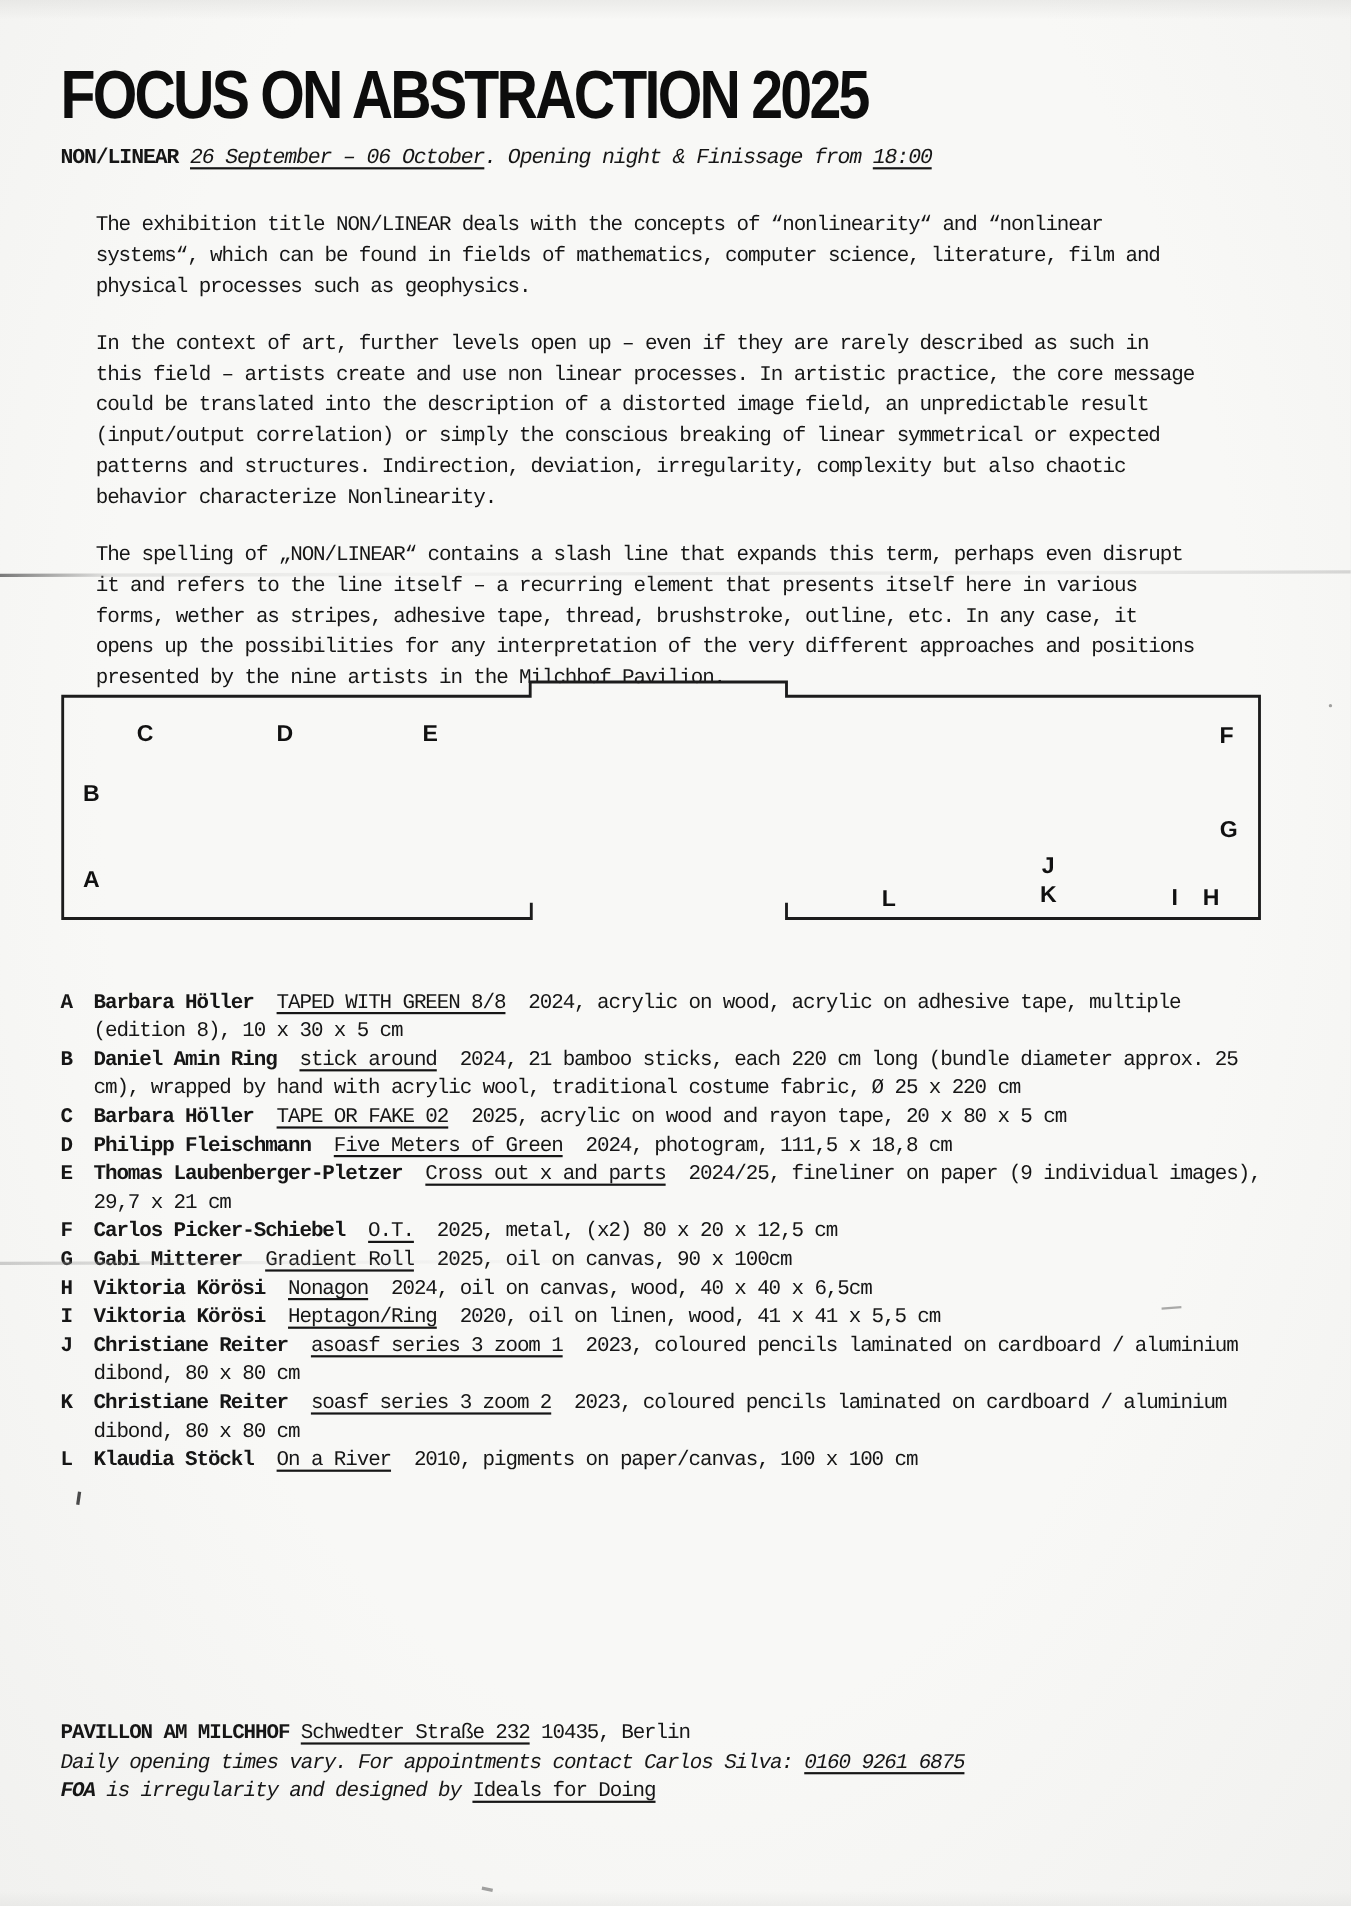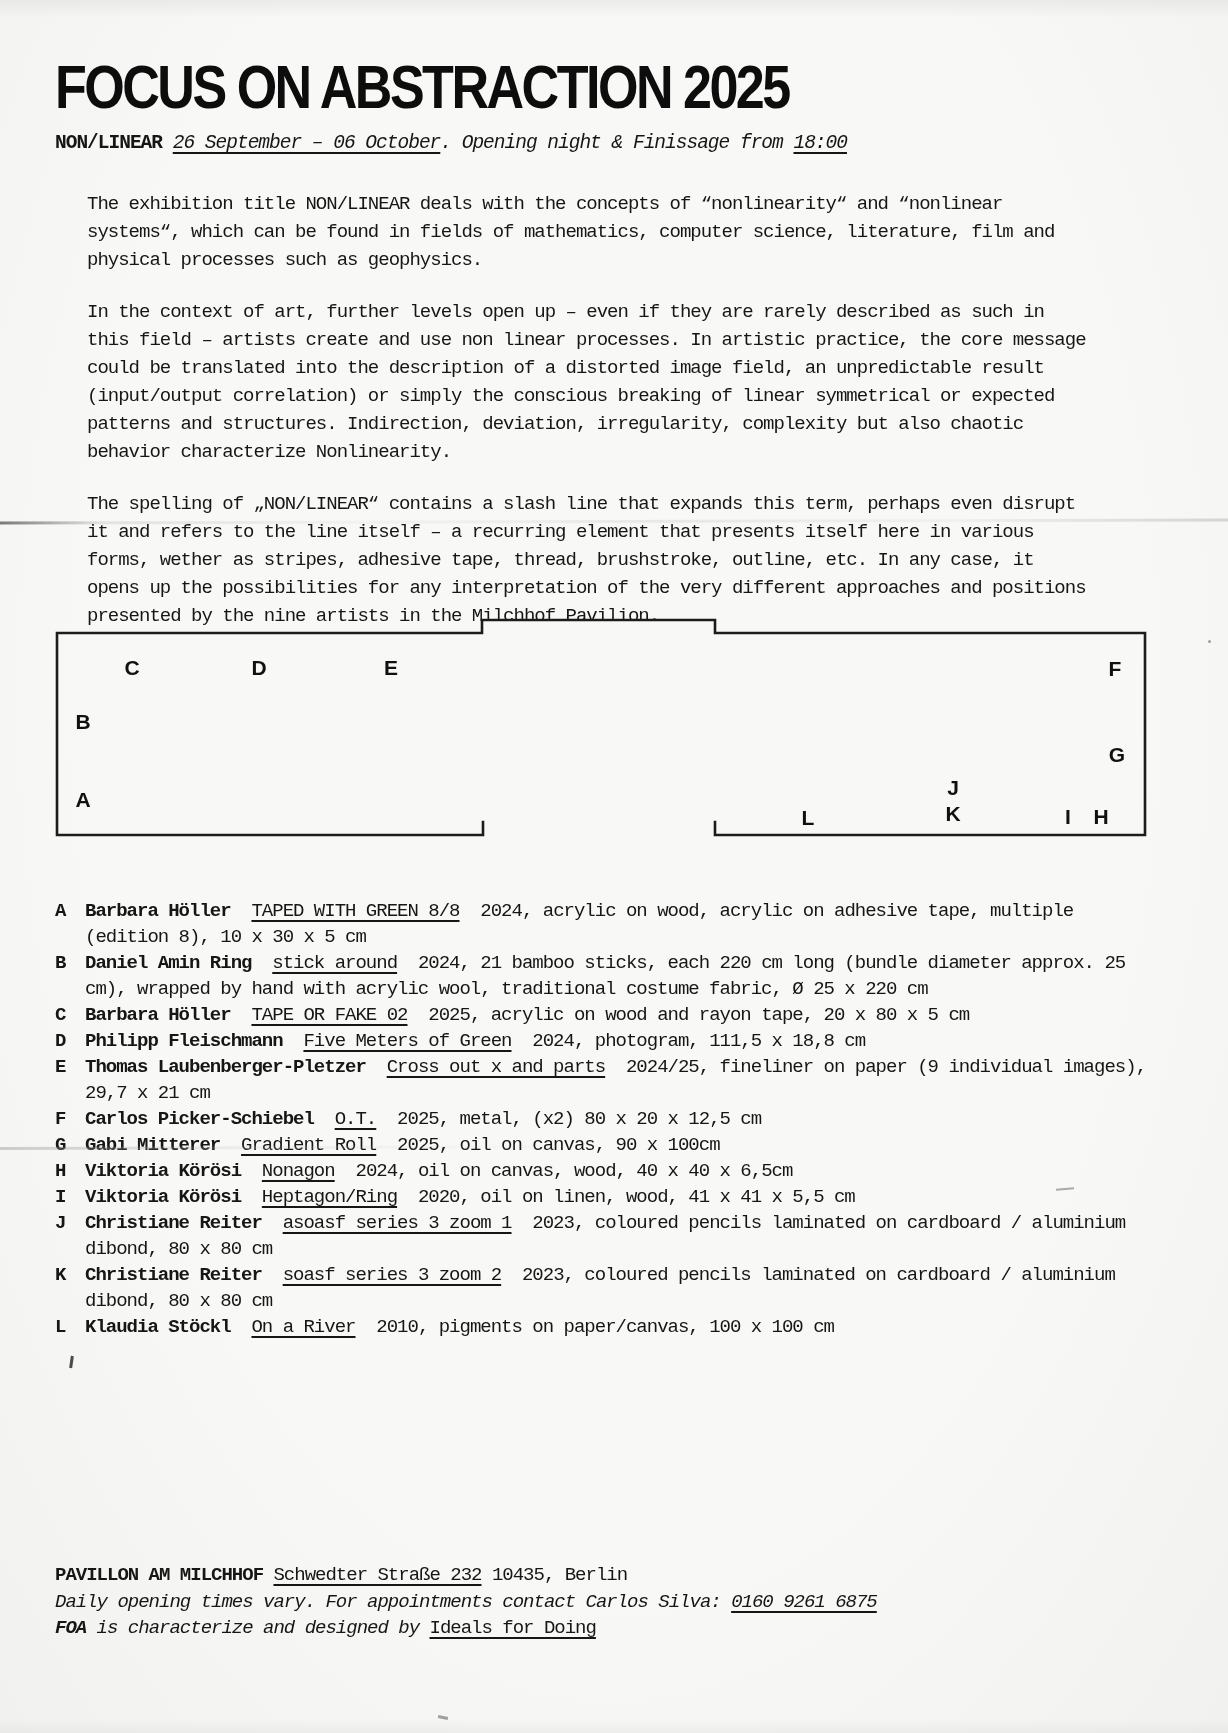--- a/index.html
+++ b/index.html
@@ -159,21 +159,21 @@
       </div>
     <div class="row">
         <span class="key">L</span>
         <span class="txt"><span class="artist">Klaudia Stöckl</span><span class="sp2">  </span><span class="wtitle">On a River</span><span class="sp2">  </span><span>2010, pigments on paper/canvas, 100 x 100 cm</span></span>
       </div>
   </div>
 
   <div class="footer">
     <div><span class="venue">PAVILLON AM MILCHHOF</span><span class="sp2"> </span><span class="u">Schwedter Straße 232</span><span> 10435, Berlin</span></div>
     <div><span class="it">Daily opening times vary. For appointments contact Carlos Silva: </span><span class="it u">0160 9261 6875</span></div>
-    <div><span class="bi">FOA</span><span class="it"> is characterize and designed by </span><span class="u">Ideals for Doing</span></div>
+    <div><span class="bi">FOA</span><span class="it"> is irregularity and designed by </span><span class="u">Ideals for Doing</span></div>
   </div>
 
   <div class="crease crease-1"></div>
   <div class="crease crease-2"></div>
   <div class="speck speck-1"></div>
   <div class="speck speck-2"></div>
   <div class="speck speck-3"></div>
   <div class="speck speck-4"></div>
 </div>
 

